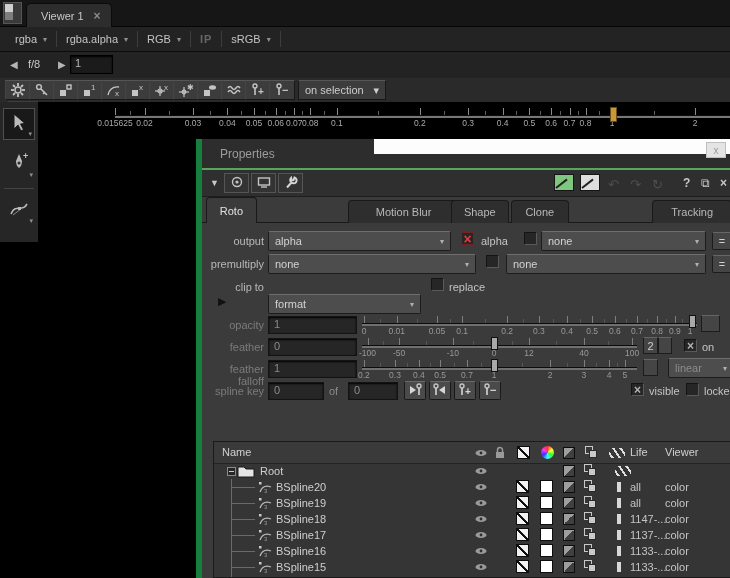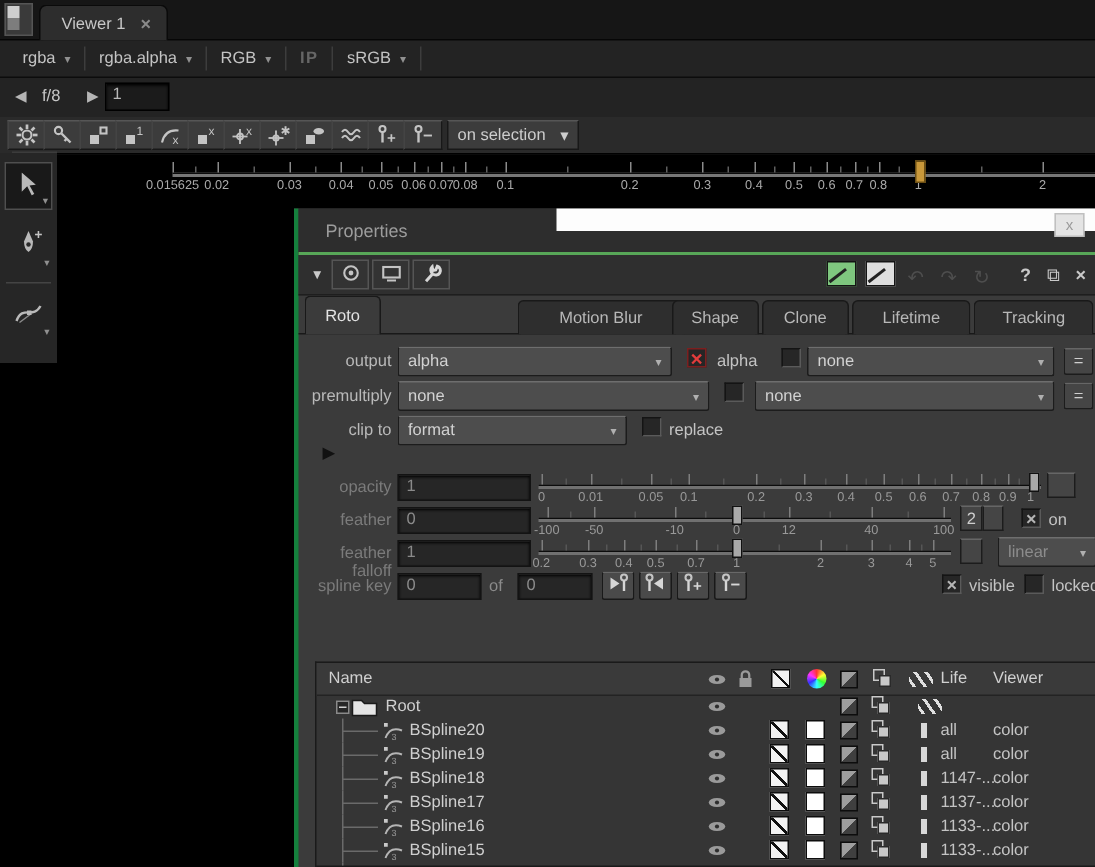--- a/index.html
+++ b/index.html
@@ -40,21 +40,21 @@
   .onsel{position:absolute;top:2px;left:298px;width:88px;height:20px;background:#3c3c3c;border:1px solid #181818;border-top-color:#565656;
          display:flex;align-items:center;justify-content:space-between;padding:0 6px;box-sizing:border-box;color:#cdcdcd;}
   .under-tab{left:8px;top:101px;width:30px;height:4px;background:#3c3c3c;border-radius:0 0 3px 3px;}
   
   .ltools{left:0;top:102px;width:38px;height:140px;background:#262626;}
   .ltool{position:absolute;left:3px;width:32px;height:32px;display:flex;align-items:center;justify-content:center;}
   .ltool.sel{background:#191919;border:1px solid #4f4f4f;box-sizing:border-box;}
   .lcar{position:absolute;right:2px;bottom:1px;color:#909090;font-size:7px;}
   .ldiv{position:absolute;left:4px;width:30px;height:1px;background:#444;}
   
-  .props{left:196px;top:139px;width:534px;height:439px;background:#3b3b3b;border-left:3px solid #15803d;box-sizing:border-box;}
+  .props{left:196px;top:139px;width:534px;height:439px;background:#3b3b3b;border-left:6px solid #15803d;box-sizing:border-box;}
   .ptitle{position:absolute;left:0;top:0;width:534px;height:29px;background:#2d2d2d;border-bottom:1px solid #242424;}
   .ptitle .t{position:absolute;left:18px;top:8px;color:#9c9c9c;font-size:12px;}
   .pwhite{position:absolute;left:172px;top:0;width:362px;height:15px;background:#fdfdfd;}
   .pwx{position:absolute;right:10px;top:3px;width:18px;height:14px;background:#e4e4e4;border:1px solid #c0c0c0;
        color:#9a9a9a;font-size:10px;display:flex;align-items:center;justify-content:center;}
   .nodehdr{position:absolute;left:0;top:29px;width:534px;height:29px;background:#2f2f2f;border-top:2px solid #58a758;border-bottom:1px solid #1e1e1e;box-sizing:border-box;}
   .nh-btn{position:absolute;top:3px;height:20px;background:#333;border:1px solid #555;display:flex;align-items:center;justify-content:center;box-sizing:border-box;}
   .nh-name{position:absolute;left:103px;top:3px;width:237px;height:20px;background:#1c1c1c;border:1px solid #000;
            box-shadow:inset 0 1px 2px #000;color:#d6d6d6;padding:2px 6px;box-sizing:border-box;}
   .stamp{position:absolute;top:4px;width:20px;height:17px;border:1px solid #151515;box-sizing:border-box;}
@@ -420,21 +420,20 @@
             </svg></span>
         </div>
       </div>
 
     <div class="ptabs" id="ptabs">
         <div class="ptabline"></div>
         <div class="ptab active" style="left: 4px; width: 50.8px;">Roto</div>
         <div class="ptab" style="left: 145.6px; width: 112px;">Motion Blur</div>
         <div class="ptab" style="left: 248.8px; width: 58px;">Shape</div>
         <div class="ptab" style="left: 308.8px; width: 58px;">Clone</div>
-        <div class="ptab" style="left: 368.8px; width: 79.6px;">Lifetime</div>
         <div class="ptab" style="left: 450.4px; width: 79.6px;">Tracking</div>
         <div class="ptab" style="left: 532px; width: 50.8px;">Node</div>
       </div>
 
     <div>
       <span class="rowlab" style="left:0;top:96px">output</span>
       <div class="dd" style="left:66px;top:92px;width:183px">
         <span>alpha</span>
           <span class="car">▾</span>
       </div>
@@ -459,21 +458,21 @@
       <span class="cb" style="left:284px;top:116px"></span>
       <div class="dd" style="left:304px;top:115px;width:200px">
         <span>none</span>
           <span class="car">▾</span>
       </div>
       <div class="eqbtn" style="left:510px;top:116px">=</div>
     </div>
 
     <div>
       <span class="rowlab" style="left:0;top:142px">clip to</span>
-      <div class="dd" style="left:66px;top:138px;width:153px">
+      <div class="dd" style="left:66px;top:155px;width:153px">
         <span>format</span>
           <span class="car">▾</span>
       </div>
       <span class="cb" style="left:229px;top:139px"></span>
       <span class="abs" style="left:247px;top:142px;color:#c4c4c4">replace</span>
     </div>
 
     <span class="collapse-arrow" style="left:16px;top:156px">▶</span>
 
     <div>

